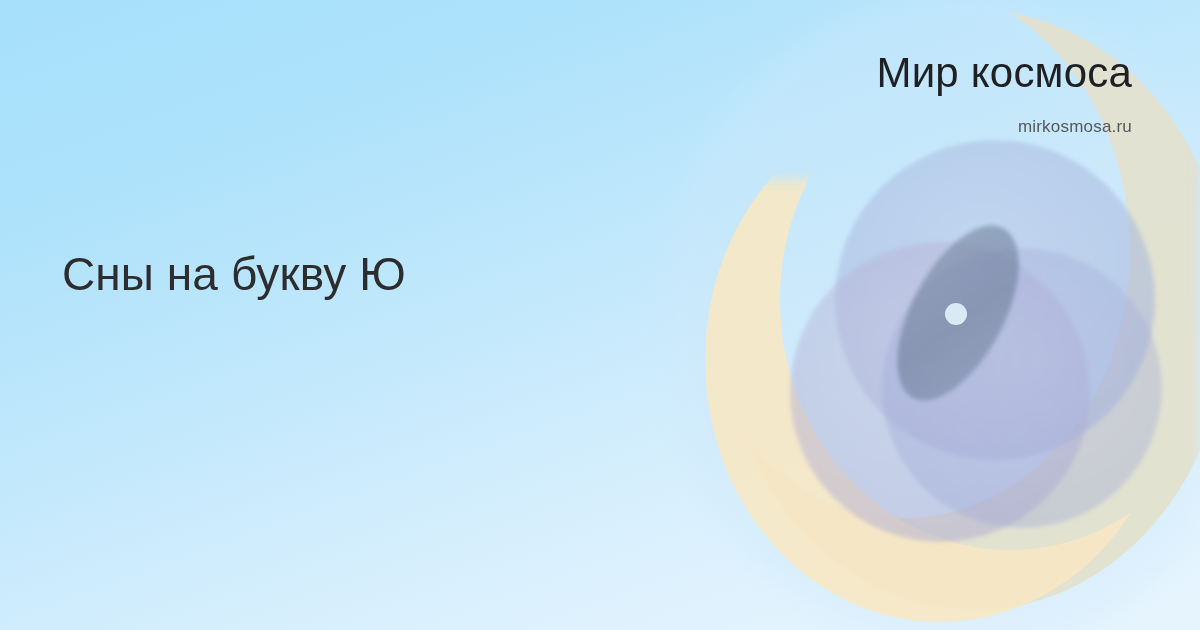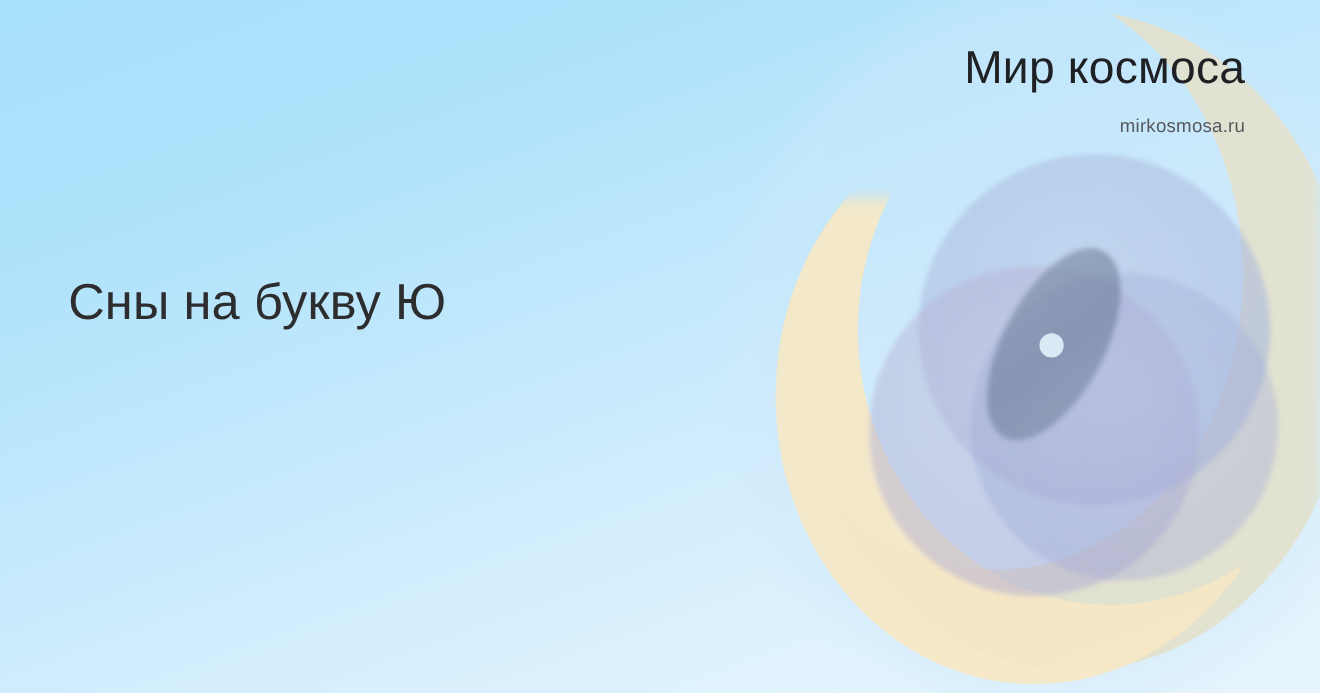--- a/index.html
+++ b/index.html
@@ -41,21 +41,21 @@
     font-weight: 400;
     line-height: 1.12;
     letter-spacing: 0.1px;
     color: #2d2d2f;
     white-space: nowrap;
   }
 
   .brand {
     position: absolute;
     right: 68px;
-    top: 40px;
+    top: 52px;
     text-align: right;
     line-height: 1;
   }
 
   .brand-name {
     display: block;
     font-size: 42px;
     font-weight: 400;
     letter-spacing: 0.2px;
     color: #1f2024;

